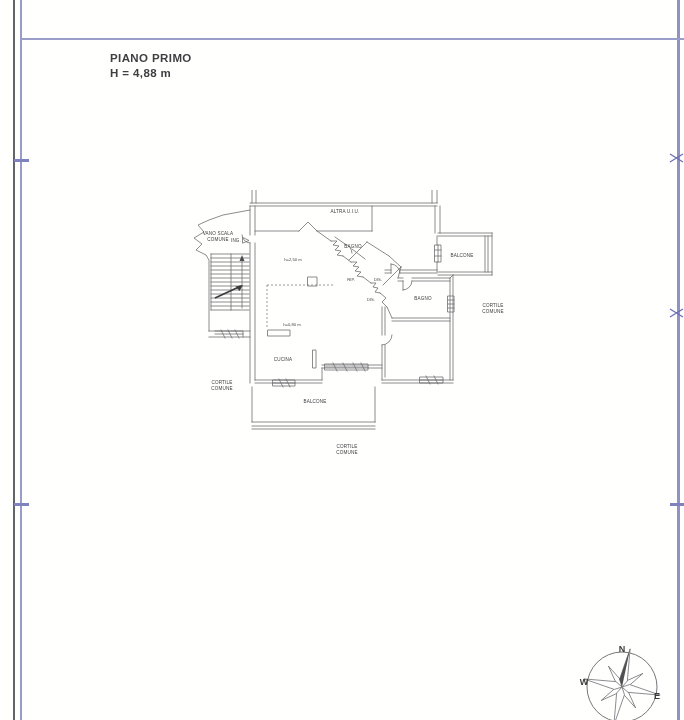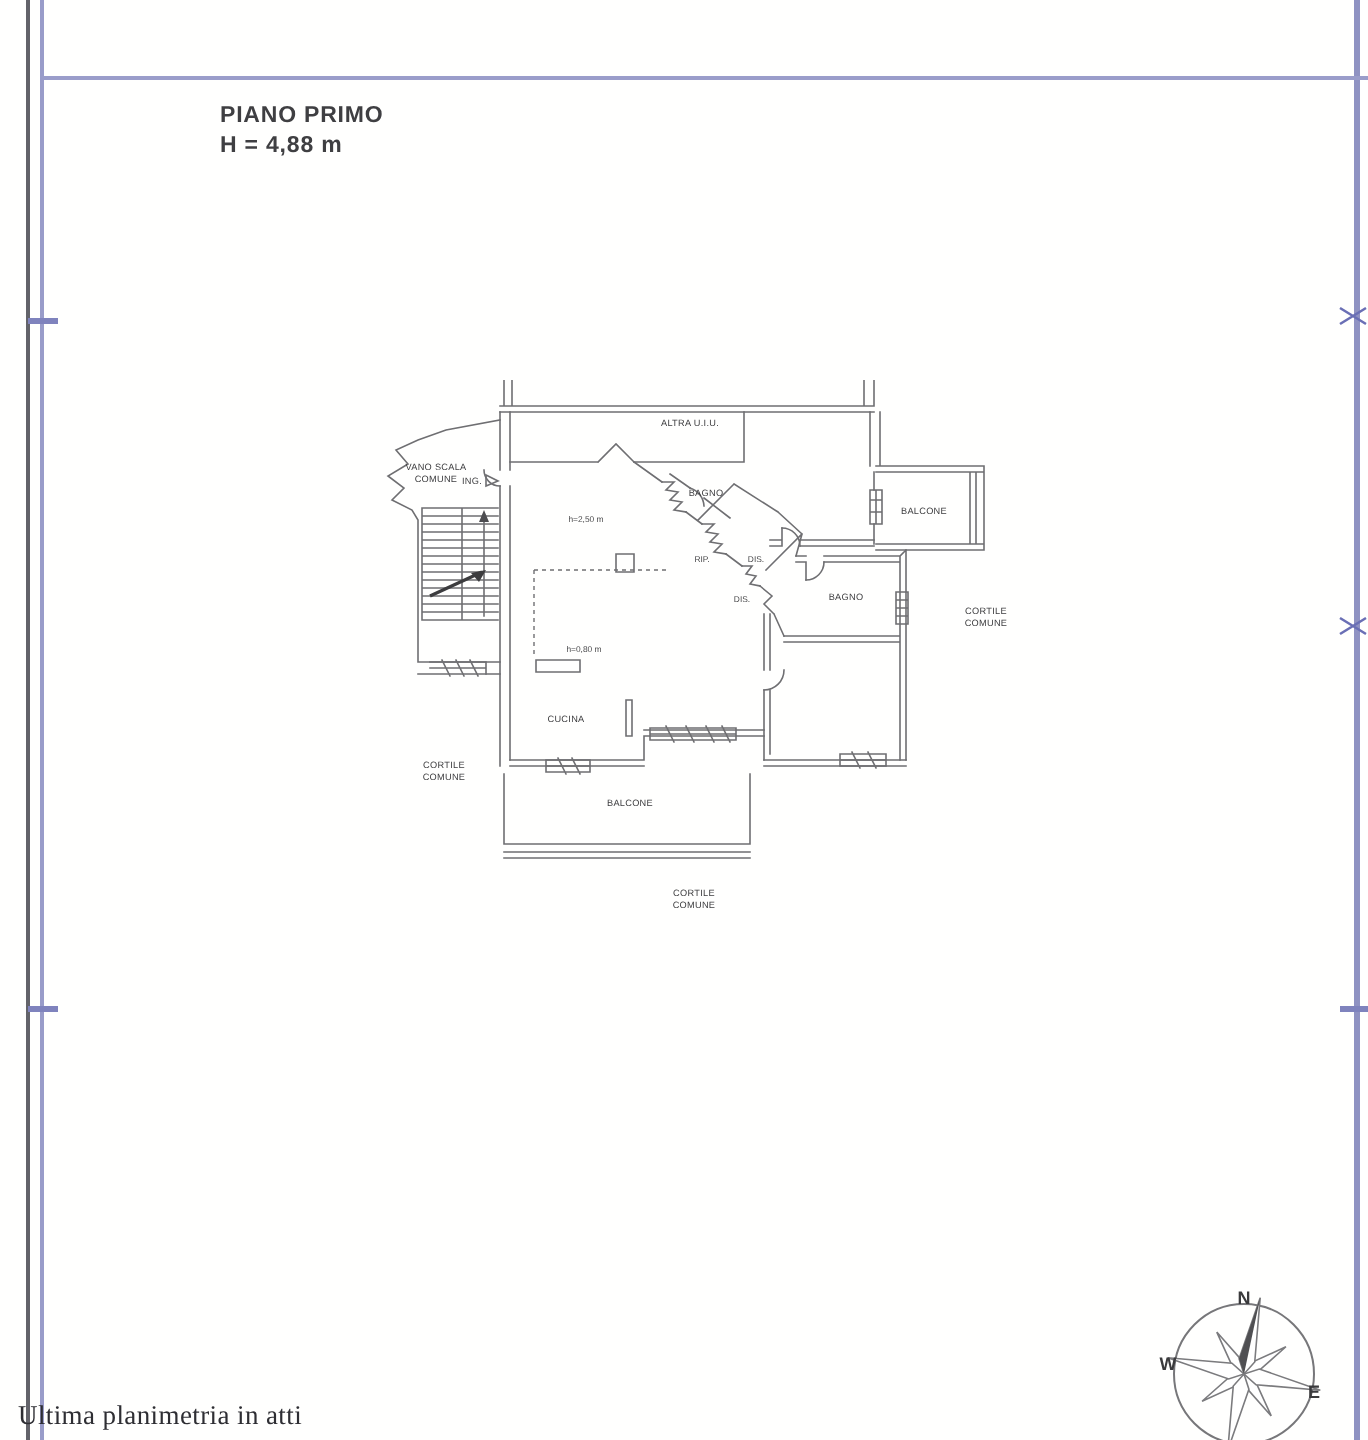--- a/index.html
+++ b/index.html
@@ -181,15 +181,14 @@
           <polygon class="cpt" points="44,6 40,38 44,45 48,38"></polygon>
         </g>
       <polygon class="cpt" points="44,6 40,38 44,45 48,38"></polygon>
       <polygon points="44,6 40,38 44,45" fill="#4f4f52"></polygon>
     </g>
     <text class="compass-lbl" x="44" y="10">N</text>
     <text class="compass-lbl" x="6" y="43">W</text>
     <text class="compass-lbl" x="79" y="57">E</text>
   </svg>
 
-  <div class="footer-text">Ultima planimetria in atti</div>
 
 </div>
 
 </body></html>

